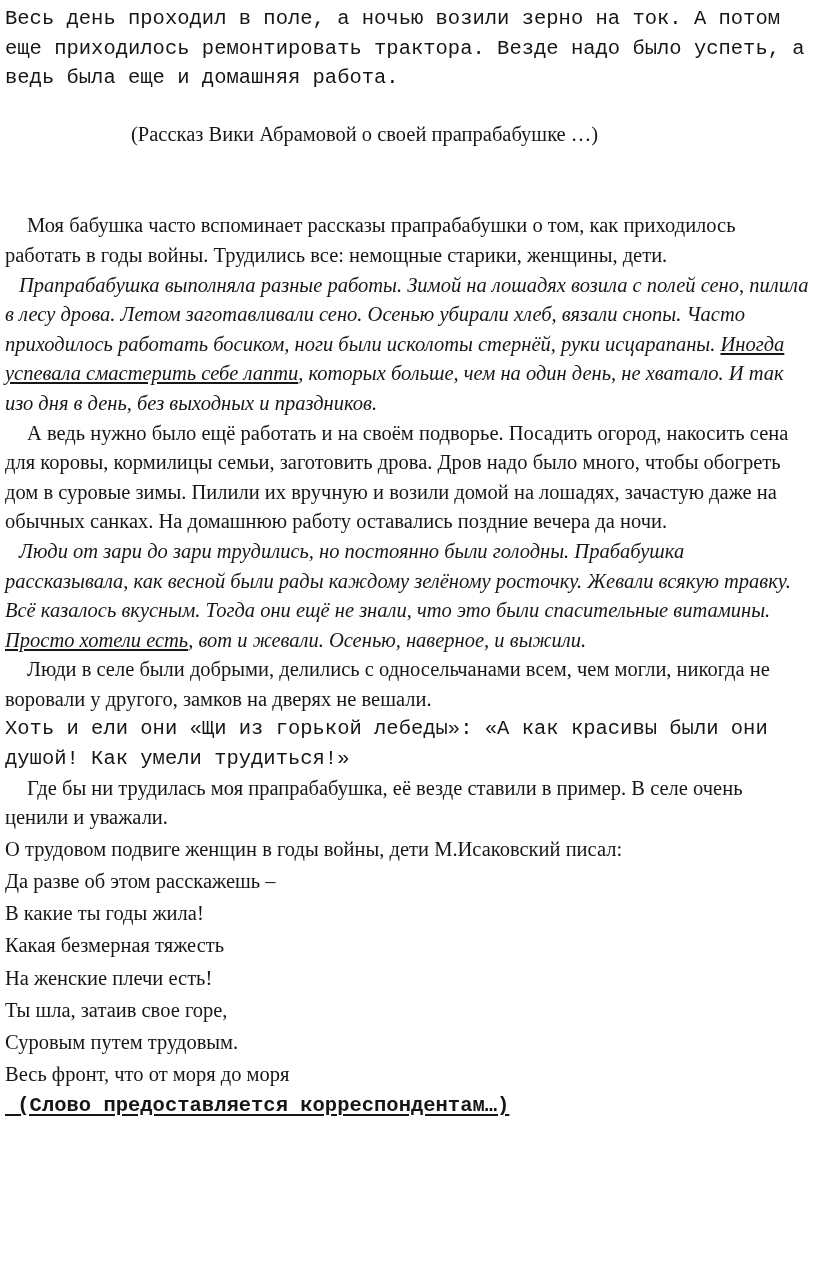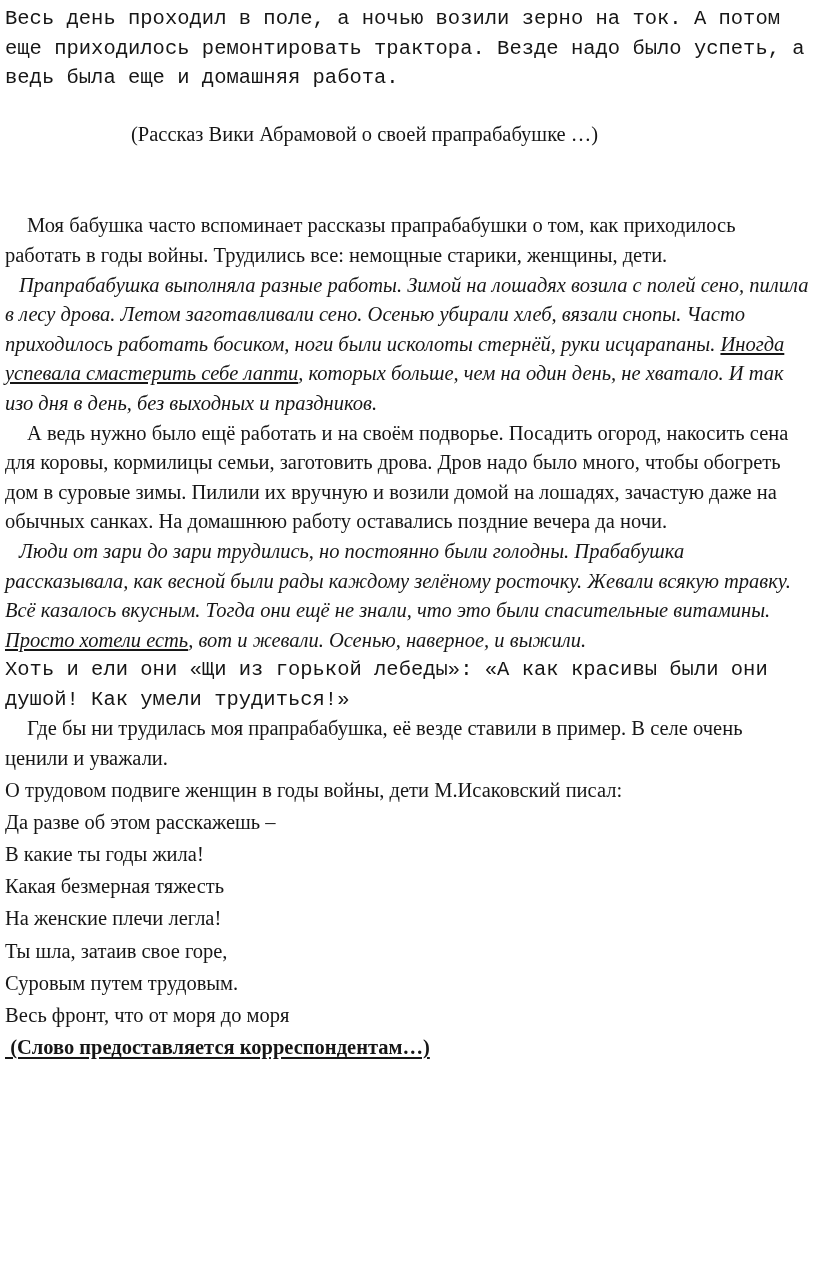--- a/index.html
+++ b/index.html
@@ -61,20 +61,21 @@
     text-indent: 0;
   }
   .closing {
     font-weight: bold;
     text-decoration: underline;
     text-underline-offset: 3px;
     text-indent: 0;
     font-size: 20.5px;
     line-height: 32.2px;
     white-space: pre;
+    font-family: Liberation Mono, monospace;
   }
 </style>
 </head>
 <body>
 
 <div class="page">
   <div class="doc-body">
 
 
     <p class="para-noindent">Весь день проходил в поле, а ночью возили зерно на ток. А потом еще приходилось ремонтировать трактора. Везде надо было успеть, а ведь была еще и домашняя работа.</p>
@@ -84,31 +85,32 @@
     <div class="gap-after-attr"></div>
 
     <p class="para">Моя бабушка часто вспоминает рассказы прапрабабушки о том, как приходилось работать в годы войны. Трудились все: немощные старики, женщины, дети.</p>
 
     <p class="para-small-indent"><span>Прапрабабушка выполняла разные работы. Зимой на лошадях возила с полей сено, пилила в лесу дрова. Летом заготавливали сено. Осенью убирали хлеб, вязали снопы. Часто приходилось работать босиком, ноги были исколоты стернёй, руки исцарапаны. </span><span class="u">Иногда успевала смастерить себе лапти</span><span>, которых больше, чем на один день, не хватало. И так изо дня в день, без выходных и праздников.</span></p>
 
     <p class="para">А ведь нужно было ещё работать и на своём подворье. Посадить огород, накосить сена для коровы, кормилицы семьи, заготовить дрова. Дров надо было много, чтобы обогреть дом в суровые зимы. Пилили их вручную и возили домой на лошадях, зачастую даже на обычных санках. На домашнюю работу оставались поздние вечера да ночи.</p>
 
     <p class="para-small-indent"><span>Люди от зари до зари трудились, но постоянно были голодны. Прабабушка рассказывала, как весной были рады каждому зелёному росточку. Жевали всякую травку. Всё казалось вкусным. Тогда они ещё не знали, что это были спасительные витамины. </span><span class="u">Просто хотели есть</span><span>, вот и жевали. Осенью, наверное, и выжили.</span></p>
 
+    <p class="para">Люди в селе были добрыми,  делились с односельчанами всем, чем могли, никогда не воровали у другого,  замков на дверях не вешали.</p>
 
     <p class="para-noindent">Хоть и ели они «Щи из горькой лебеды»: «А как красивы были они душой! Как умели трудиться!»</p>
 
     <p class="para">Где бы ни трудилась моя прапрабабушка, её везде ставили в пример. В селе  очень ценили и уважали.</p>
 
     <p class="poem">О трудовом подвиге женщин в годы войны, дети М.Исаковский писал:</p>
 
     <p class="poem">Да разве об этом расскажешь –</p>
     <p class="poem">В какие ты годы жила!</p>
     <p class="poem">Какая безмерная тяжесть</p>
-    <p class="poem">На женские плечи легла!</p>
+    <p class="poem">На женские плечи есть!</p>
     <p class="poem">Ты шла, затаив свое горе,</p>
     <p class="poem">Суровым путем трудовым.</p>
     <p class="poem">Весь фронт, что от моря до моря</p>
 
     <p class="closing"> (Слово предоставляется корреспондентам…)</p>
 
   </div>
 </div>
 
 </body></html>

